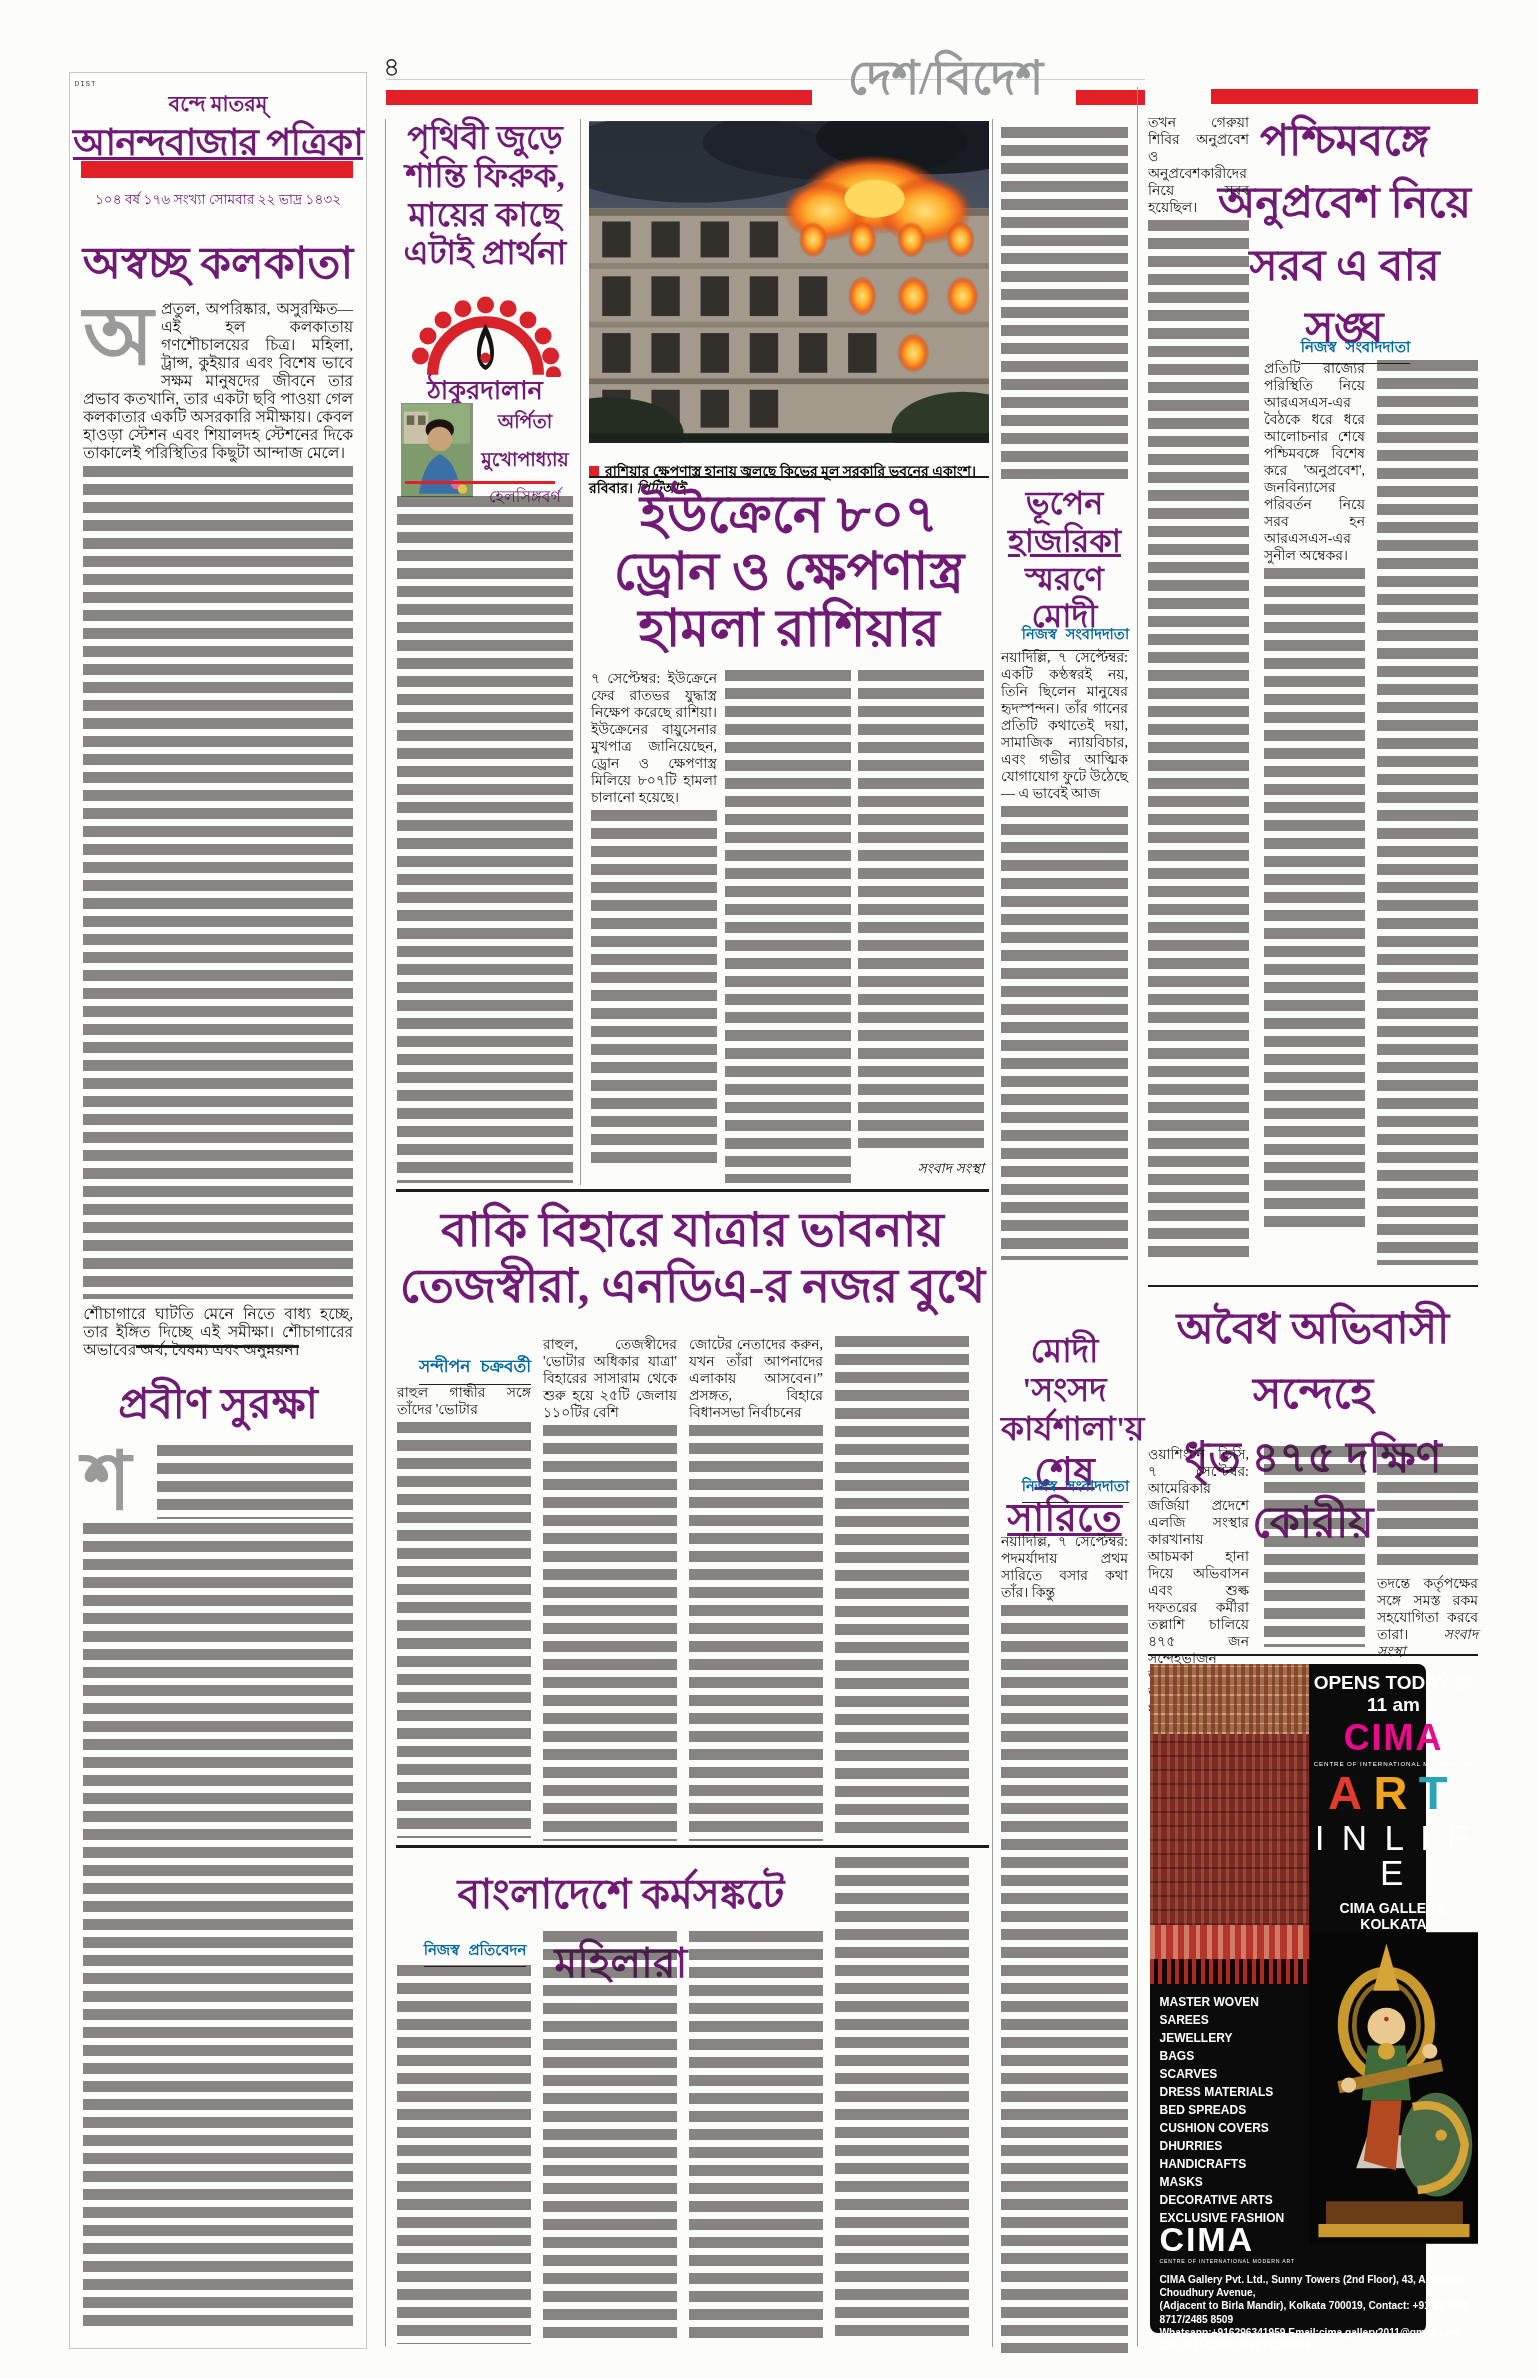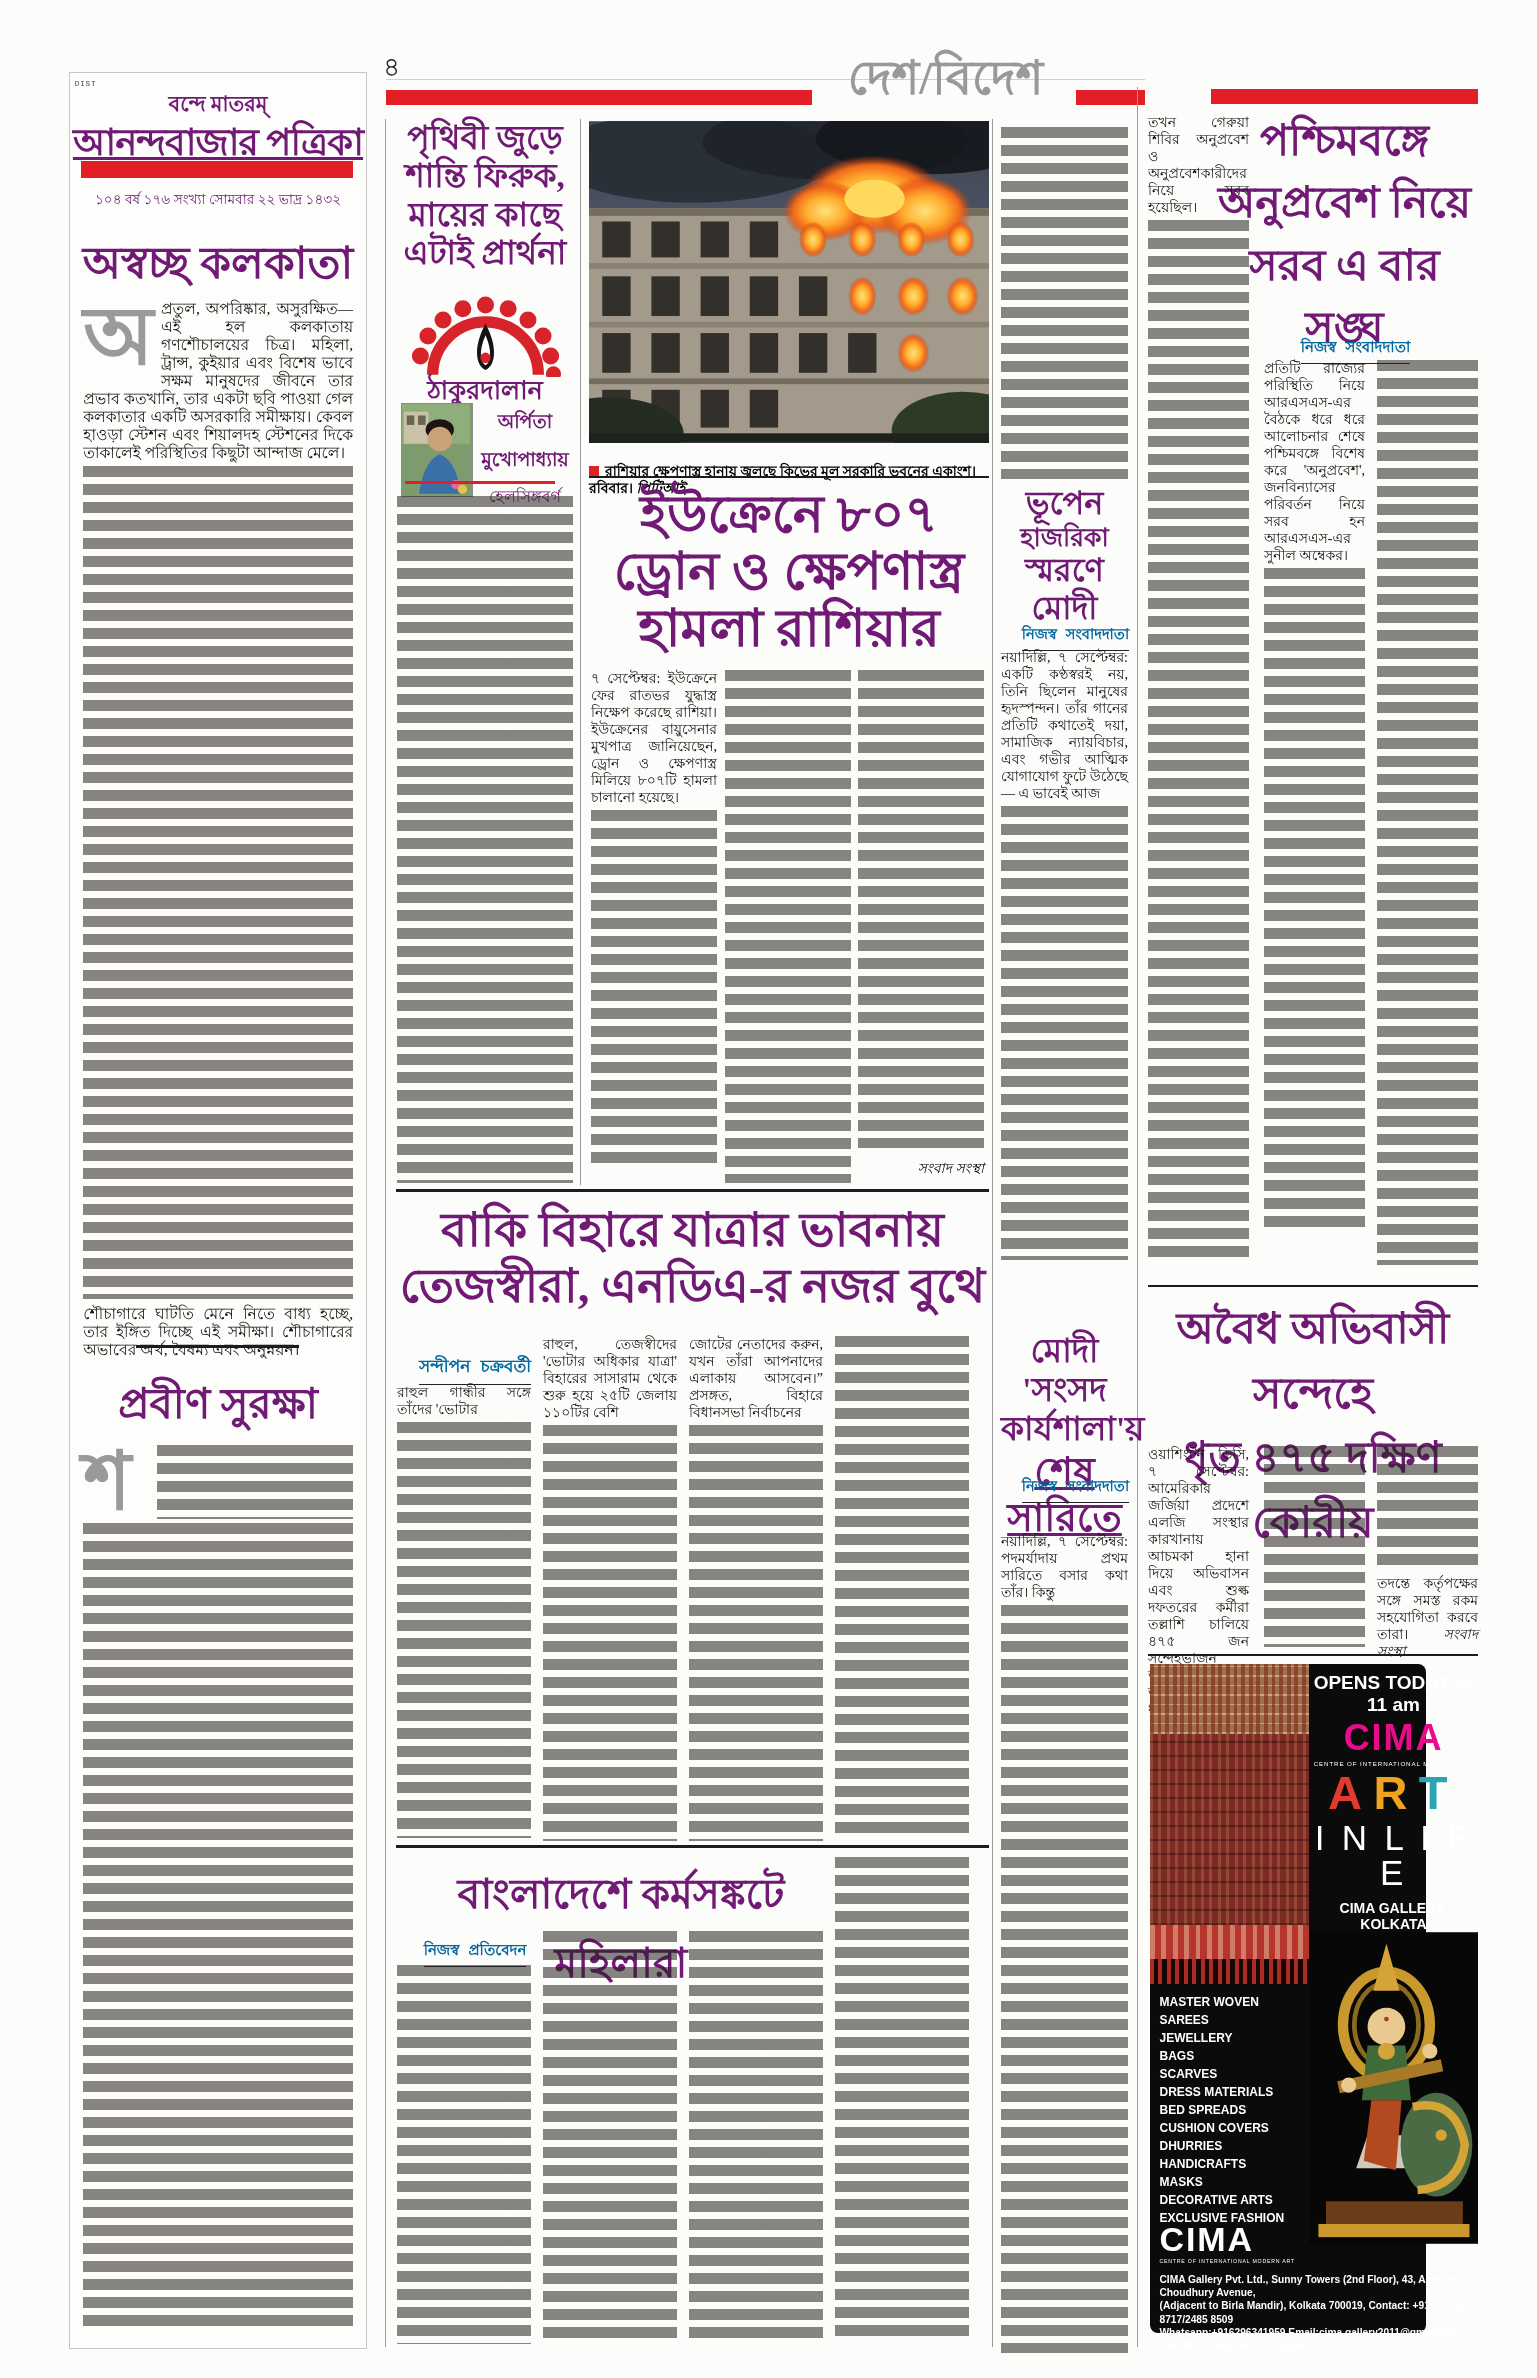--- a/index.html
+++ b/index.html
@@ -225,21 +225,21 @@
   <p class="hl abs" style="left:396px;top:1862px;width:450px;font-size:41px;">বাংলাদেশে কর্মসঙ্কটে মহিলারা</p>
   <p class="by abs" style="left:397px;top:1927px;width:134px;font-size:15px;"><span>নিজস্ব প্রতিবেদন</span></p>
   <div class="abs greek" style="left:397px;top:1965px;width:134px;height:379px;"></div>
   <div class="abs greek" style="left:543px;top:1931px;width:134px;height:413px;"></div>
   <div class="abs greek" style="left:689px;top:1931px;width:134px;height:413px;"></div>
   <div class="abs greek" style="left:835px;top:1857px;width:134px;height:486px;"></div>
 
   <div class="abs greek" style="left:1001px;top:127px;width:127px;height:352px;"></div>
   <div class="abs" style="left:1001px;top:485px;width:127px;">
     <p class="hl" style="font-size:32px;line-height:1.18;">ভূপেন</p>
-    <p class="hl" style="font-size:25px;line-height:1.18;">হাজরিকা</p>
+    <p class="hl" style="font-size:32px;line-height:1.18;text-decoration:underline;">হাজরিকা</p>
     <p class="hl" style="font-size:32px;line-height:1.18;">স্মরণে মোদী</p>
   </div>
   <p class="by abs" style="left:1001px;top:611px;width:127px;font-size:14.7px;"><span>নিজস্ব সংবাদদাতা</span></p>
   <div class="abs" style="left:1001px;top:649px;width:127px;height:661px;">
     <p class="bn bn-sm">নয়াদিল্লি, ৭ সেপ্টেম্বর: একটি কণ্ঠস্বরই নয়, তিনি ছিলেন মানুষের হৃদস্পন্দন। তাঁর গানের প্রতিটি কথাতেই দয়া, সামাজিক ন্যায়বিচার, এবং গভীর আত্মিক যোগাযোগ ফুটে উঠেছে— এ ভাবেই আজ</p>
     <div class="greek" style="height:454px;margin-top:3.8px;"></div>
   </div>
   <div class="abs" style="left:1001px;top:1332px;width:127px;">
     <p class="hl" style="font-size:33px;line-height:1.18;">মোদী 'সংসদ</p>
     <p class="hl" style="font-size:33px;line-height:1.18;">কার্যশালা'য়</p>

